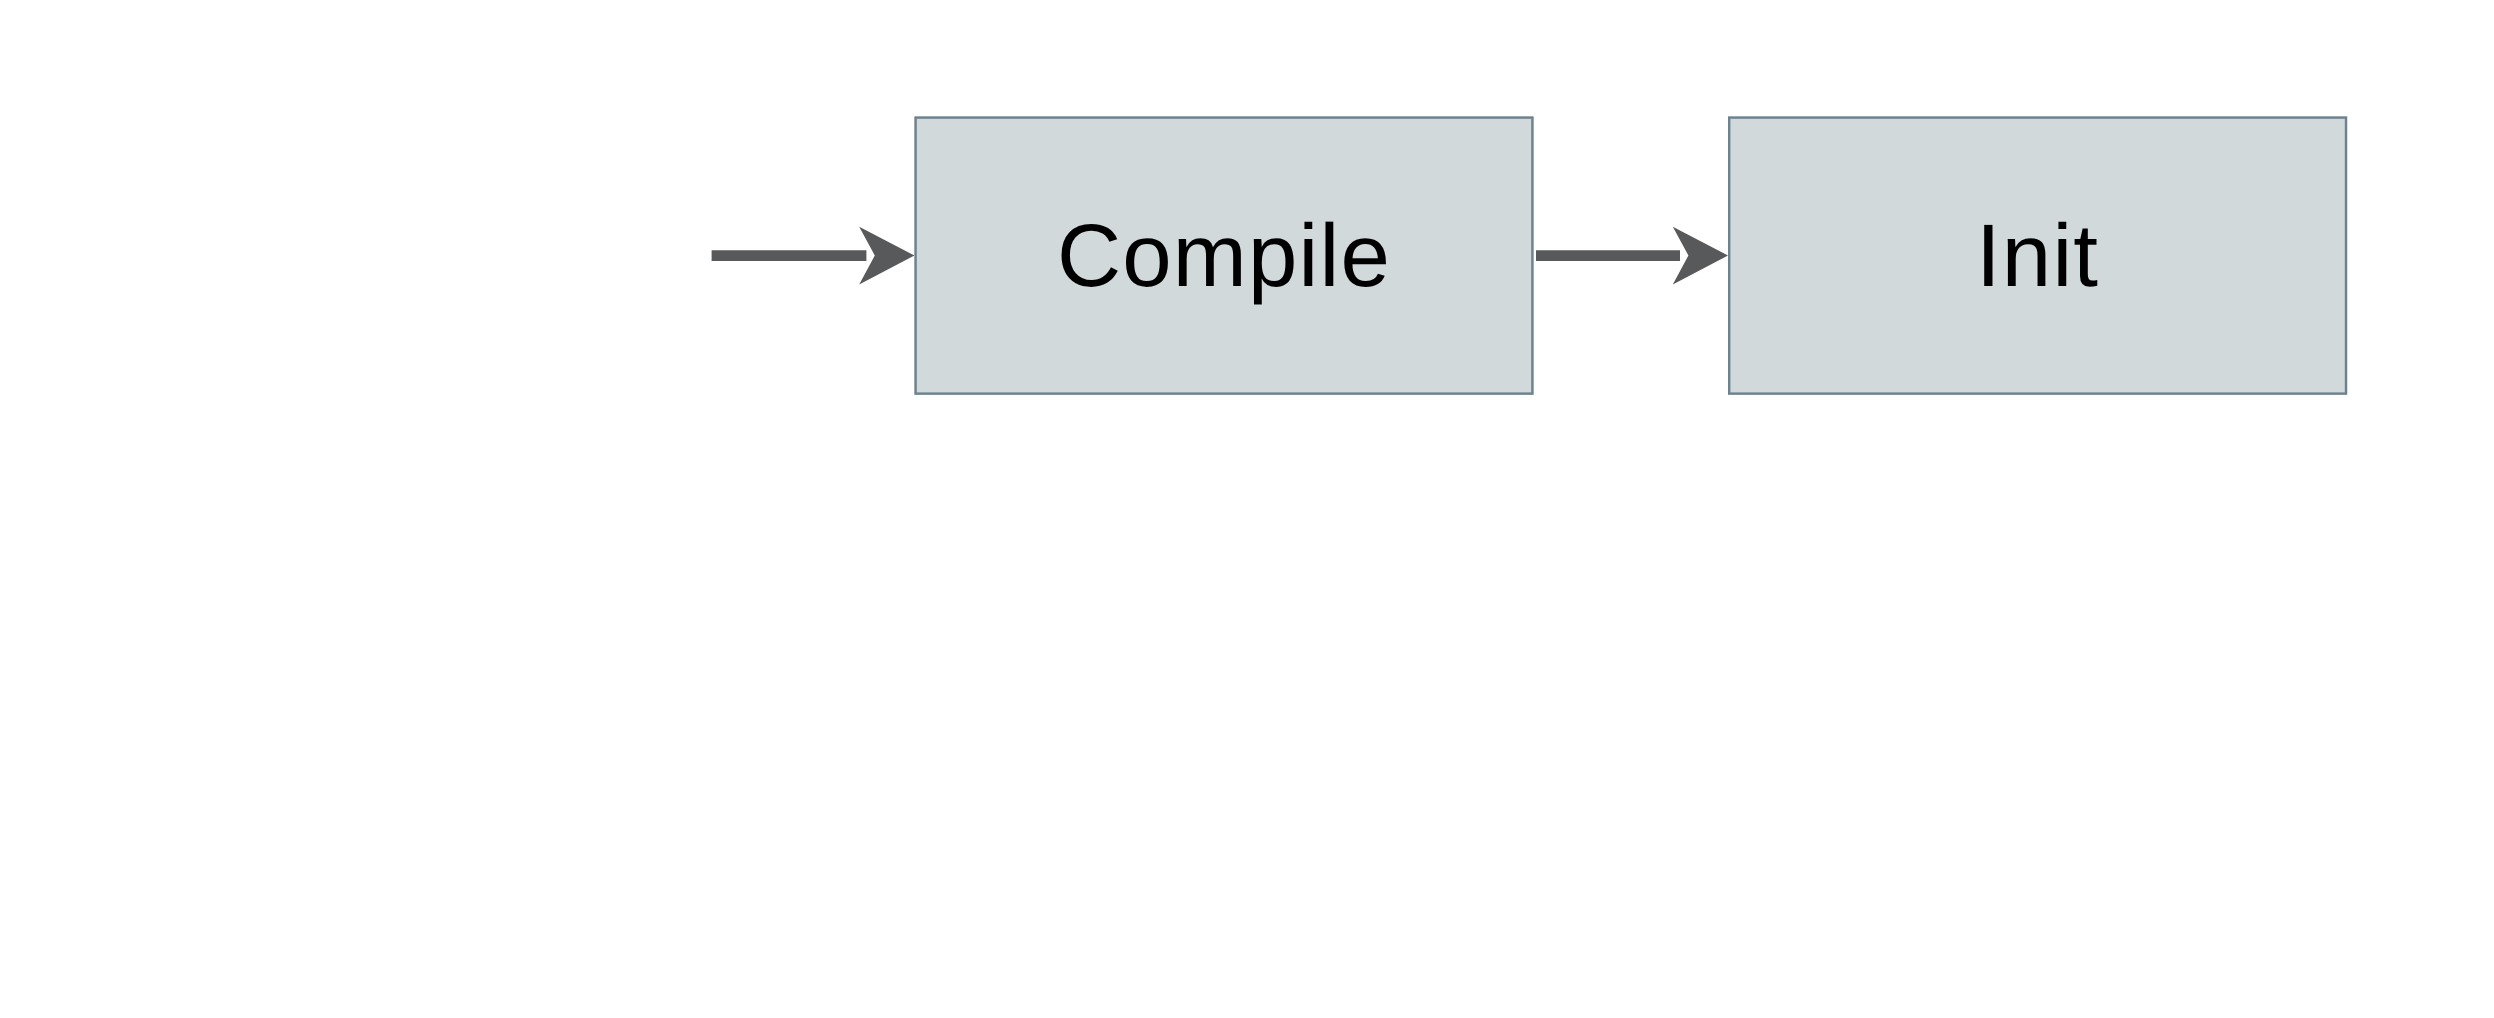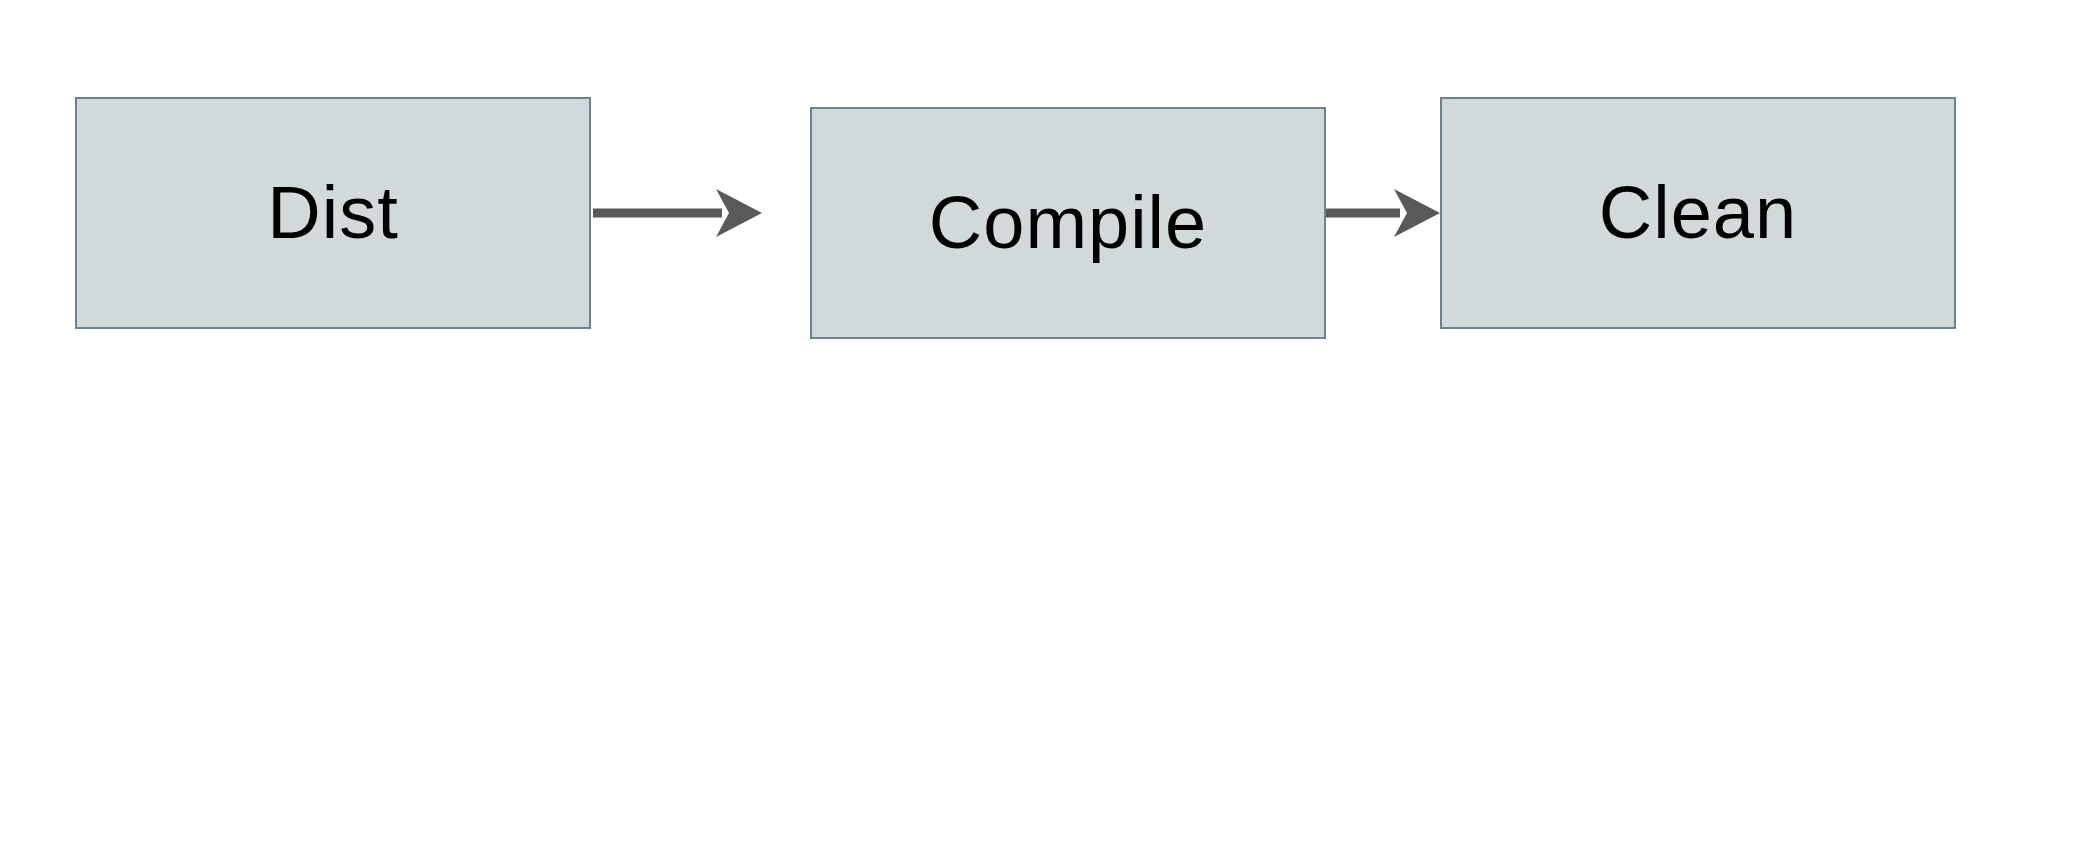--- a/index.html
+++ b/index.html
@@ -37,21 +37,21 @@
   }
   .node-label {
     font-size: 74px;
     font-weight: 400;
     color: #000000;
     letter-spacing: 1px;
     line-height: 1;
     user-select: none;
   }
   .node-dist    { left: 75px;   top: 97px;  }
-  .node-compile { left: 762px;  top: 107px; margin-left: 48px;  }
+  .node-compile { left: 762px;  top: 97px;  }
   .node-init    { left: 1440px; top: 97px;  }
   .node-clean   { left: 757px;  top: 512px; }
 </style>
 </head>
 <body>
 
 <div class="canvas">
 
   <svg class="edge-layer" width="2078" height="848" viewBox="0 0 2078 848" xmlns="http://www.w3.org/2000/svg">
 
@@ -59,26 +59,23 @@
       <line x1="593" y1="213" x2="722" y2="213" stroke="#58595a" stroke-width="9"></line>
       <path d="M 762 213 L 716 189 L 729 213 L 716 237 Z" fill="#58595a"></path>
     </g>
 
     <g>
       <line x1="1280" y1="213" x2="1400" y2="213" stroke="#58595a" stroke-width="9"></line>
       <path d="M 1440 213 L 1394 189 L 1407 213 L 1394 237 Z" fill="#58595a"></path>
     </g>
   </svg>
 
-  <div class="node node-dist">
-    <span class="node-label">Dist</span>
-  </div>
 
   <div class="node node-compile">
     <span class="node-label">Compile</span>
   </div>
 
   <div class="node node-init">
-    <span class="node-label">Clean</span>
+    <span class="node-label">Init</span>
   </div>
 
 
 </div>
 
 </body></html>

